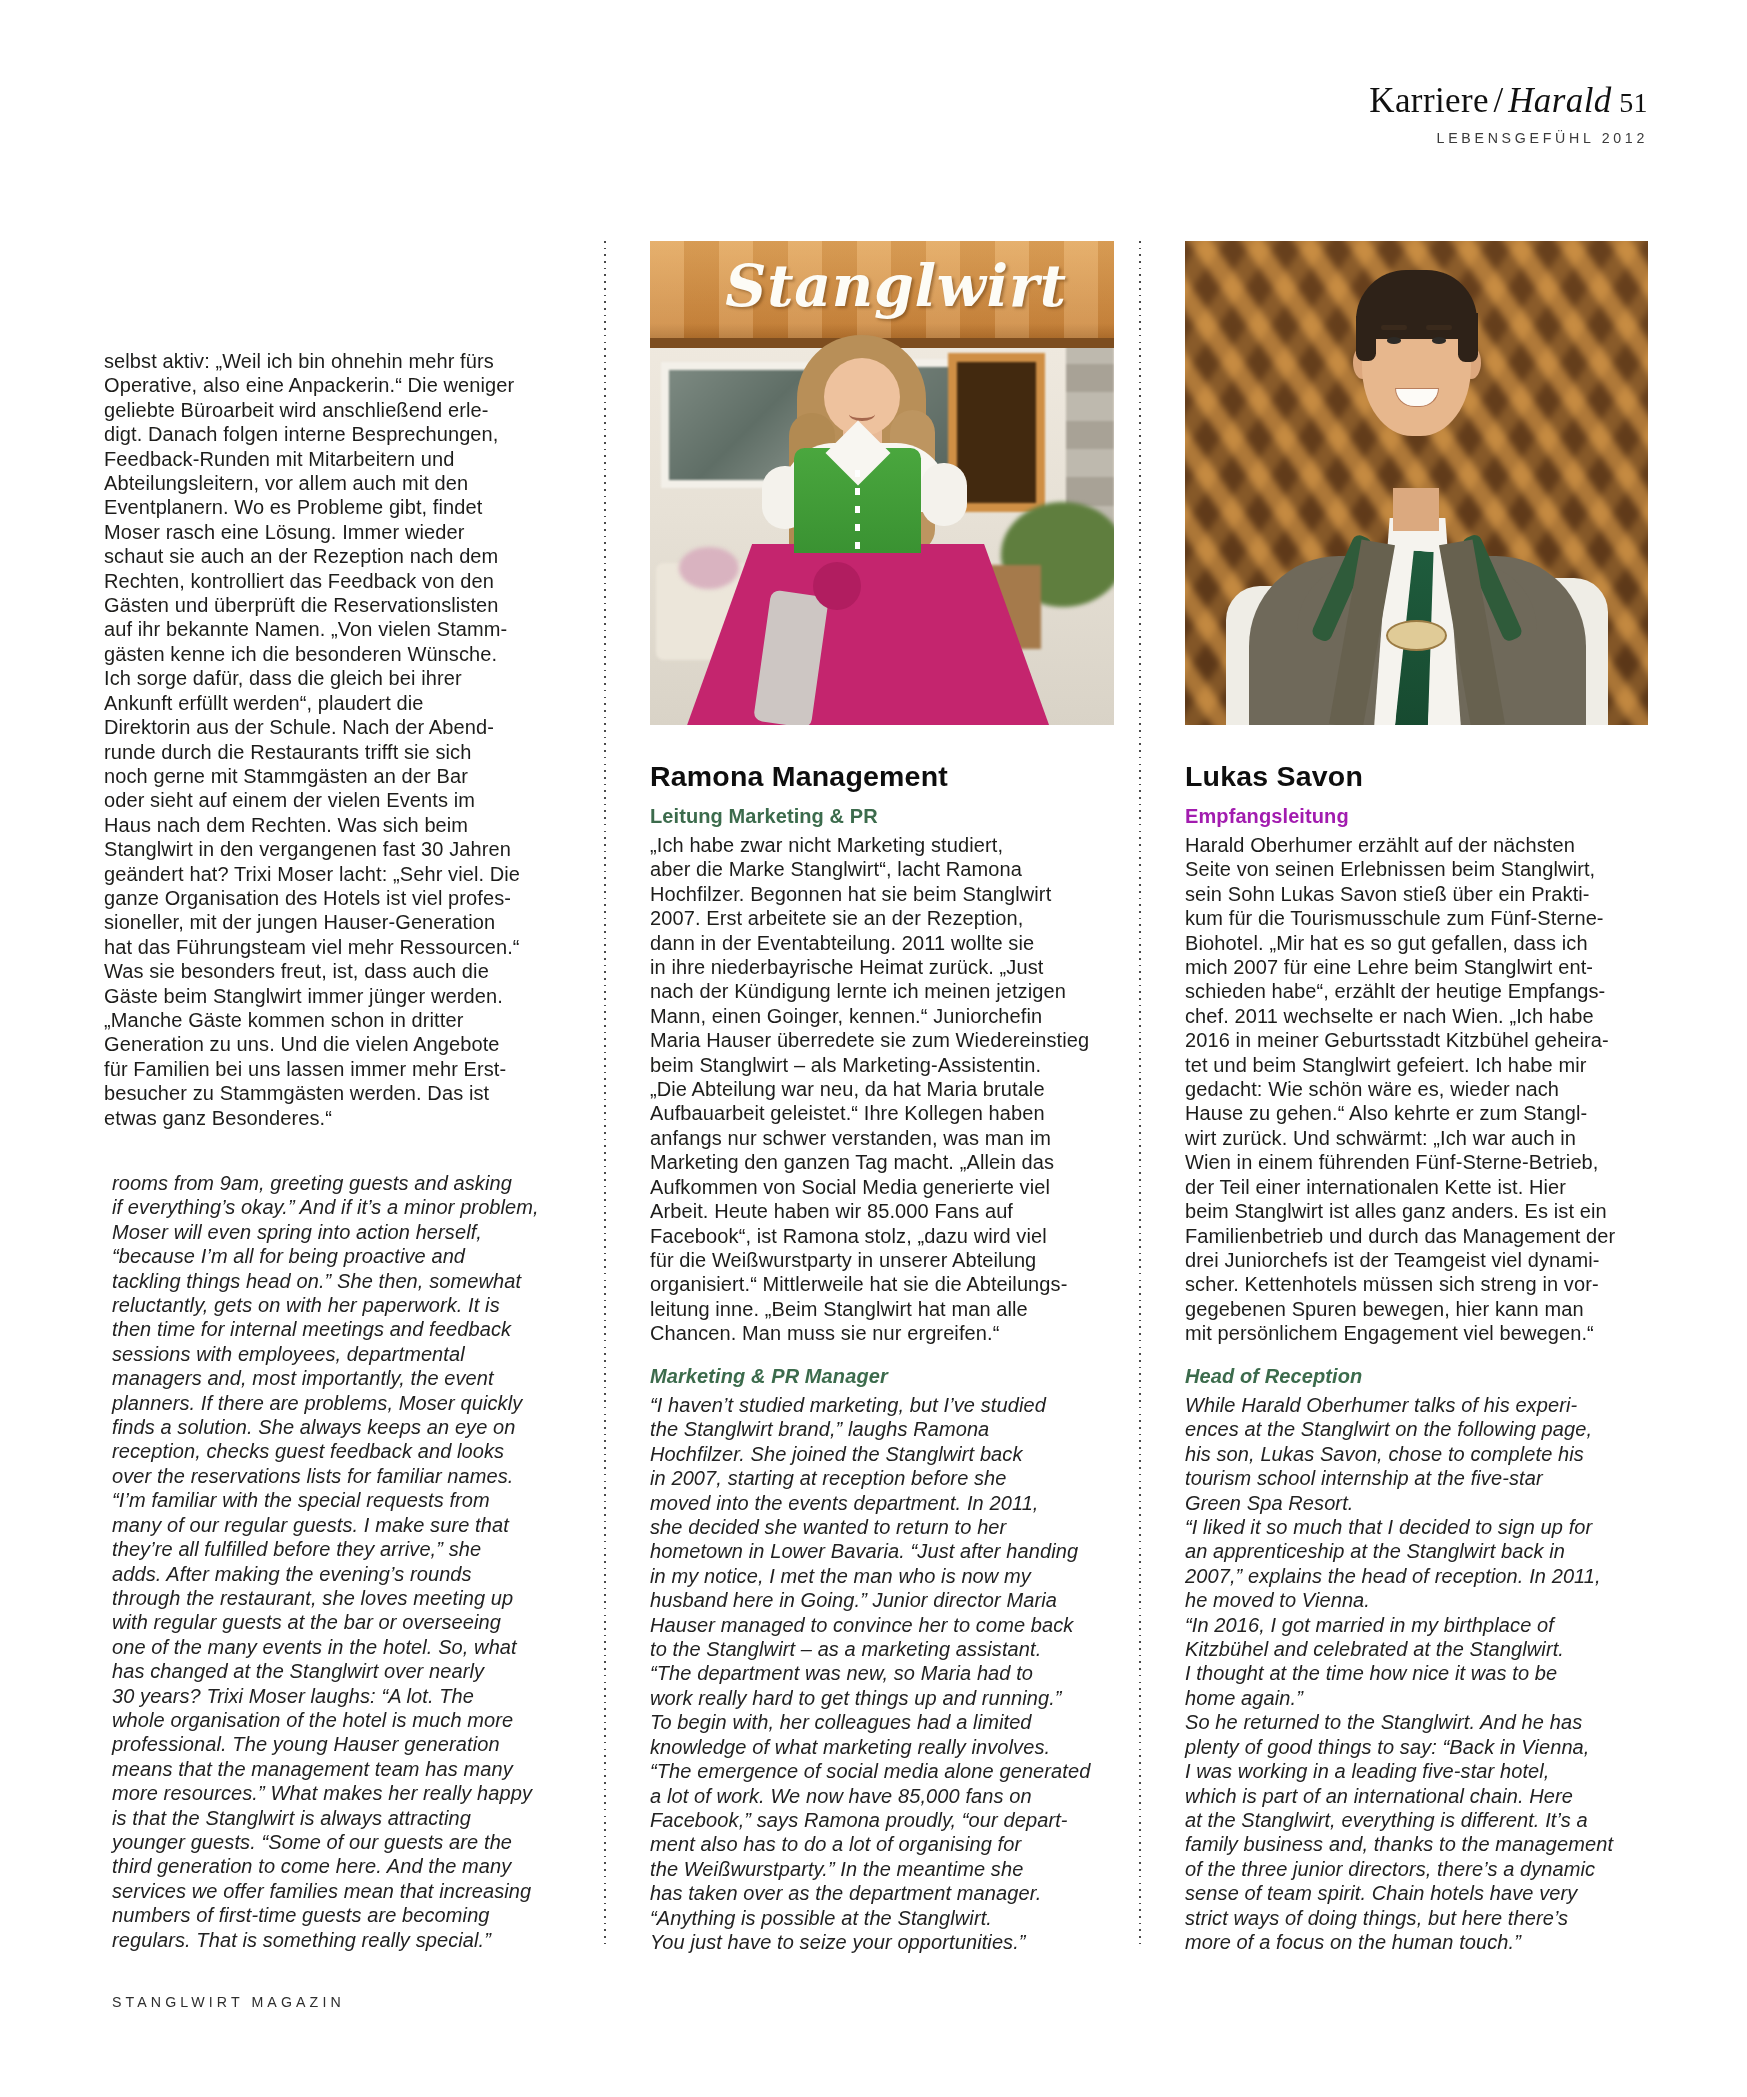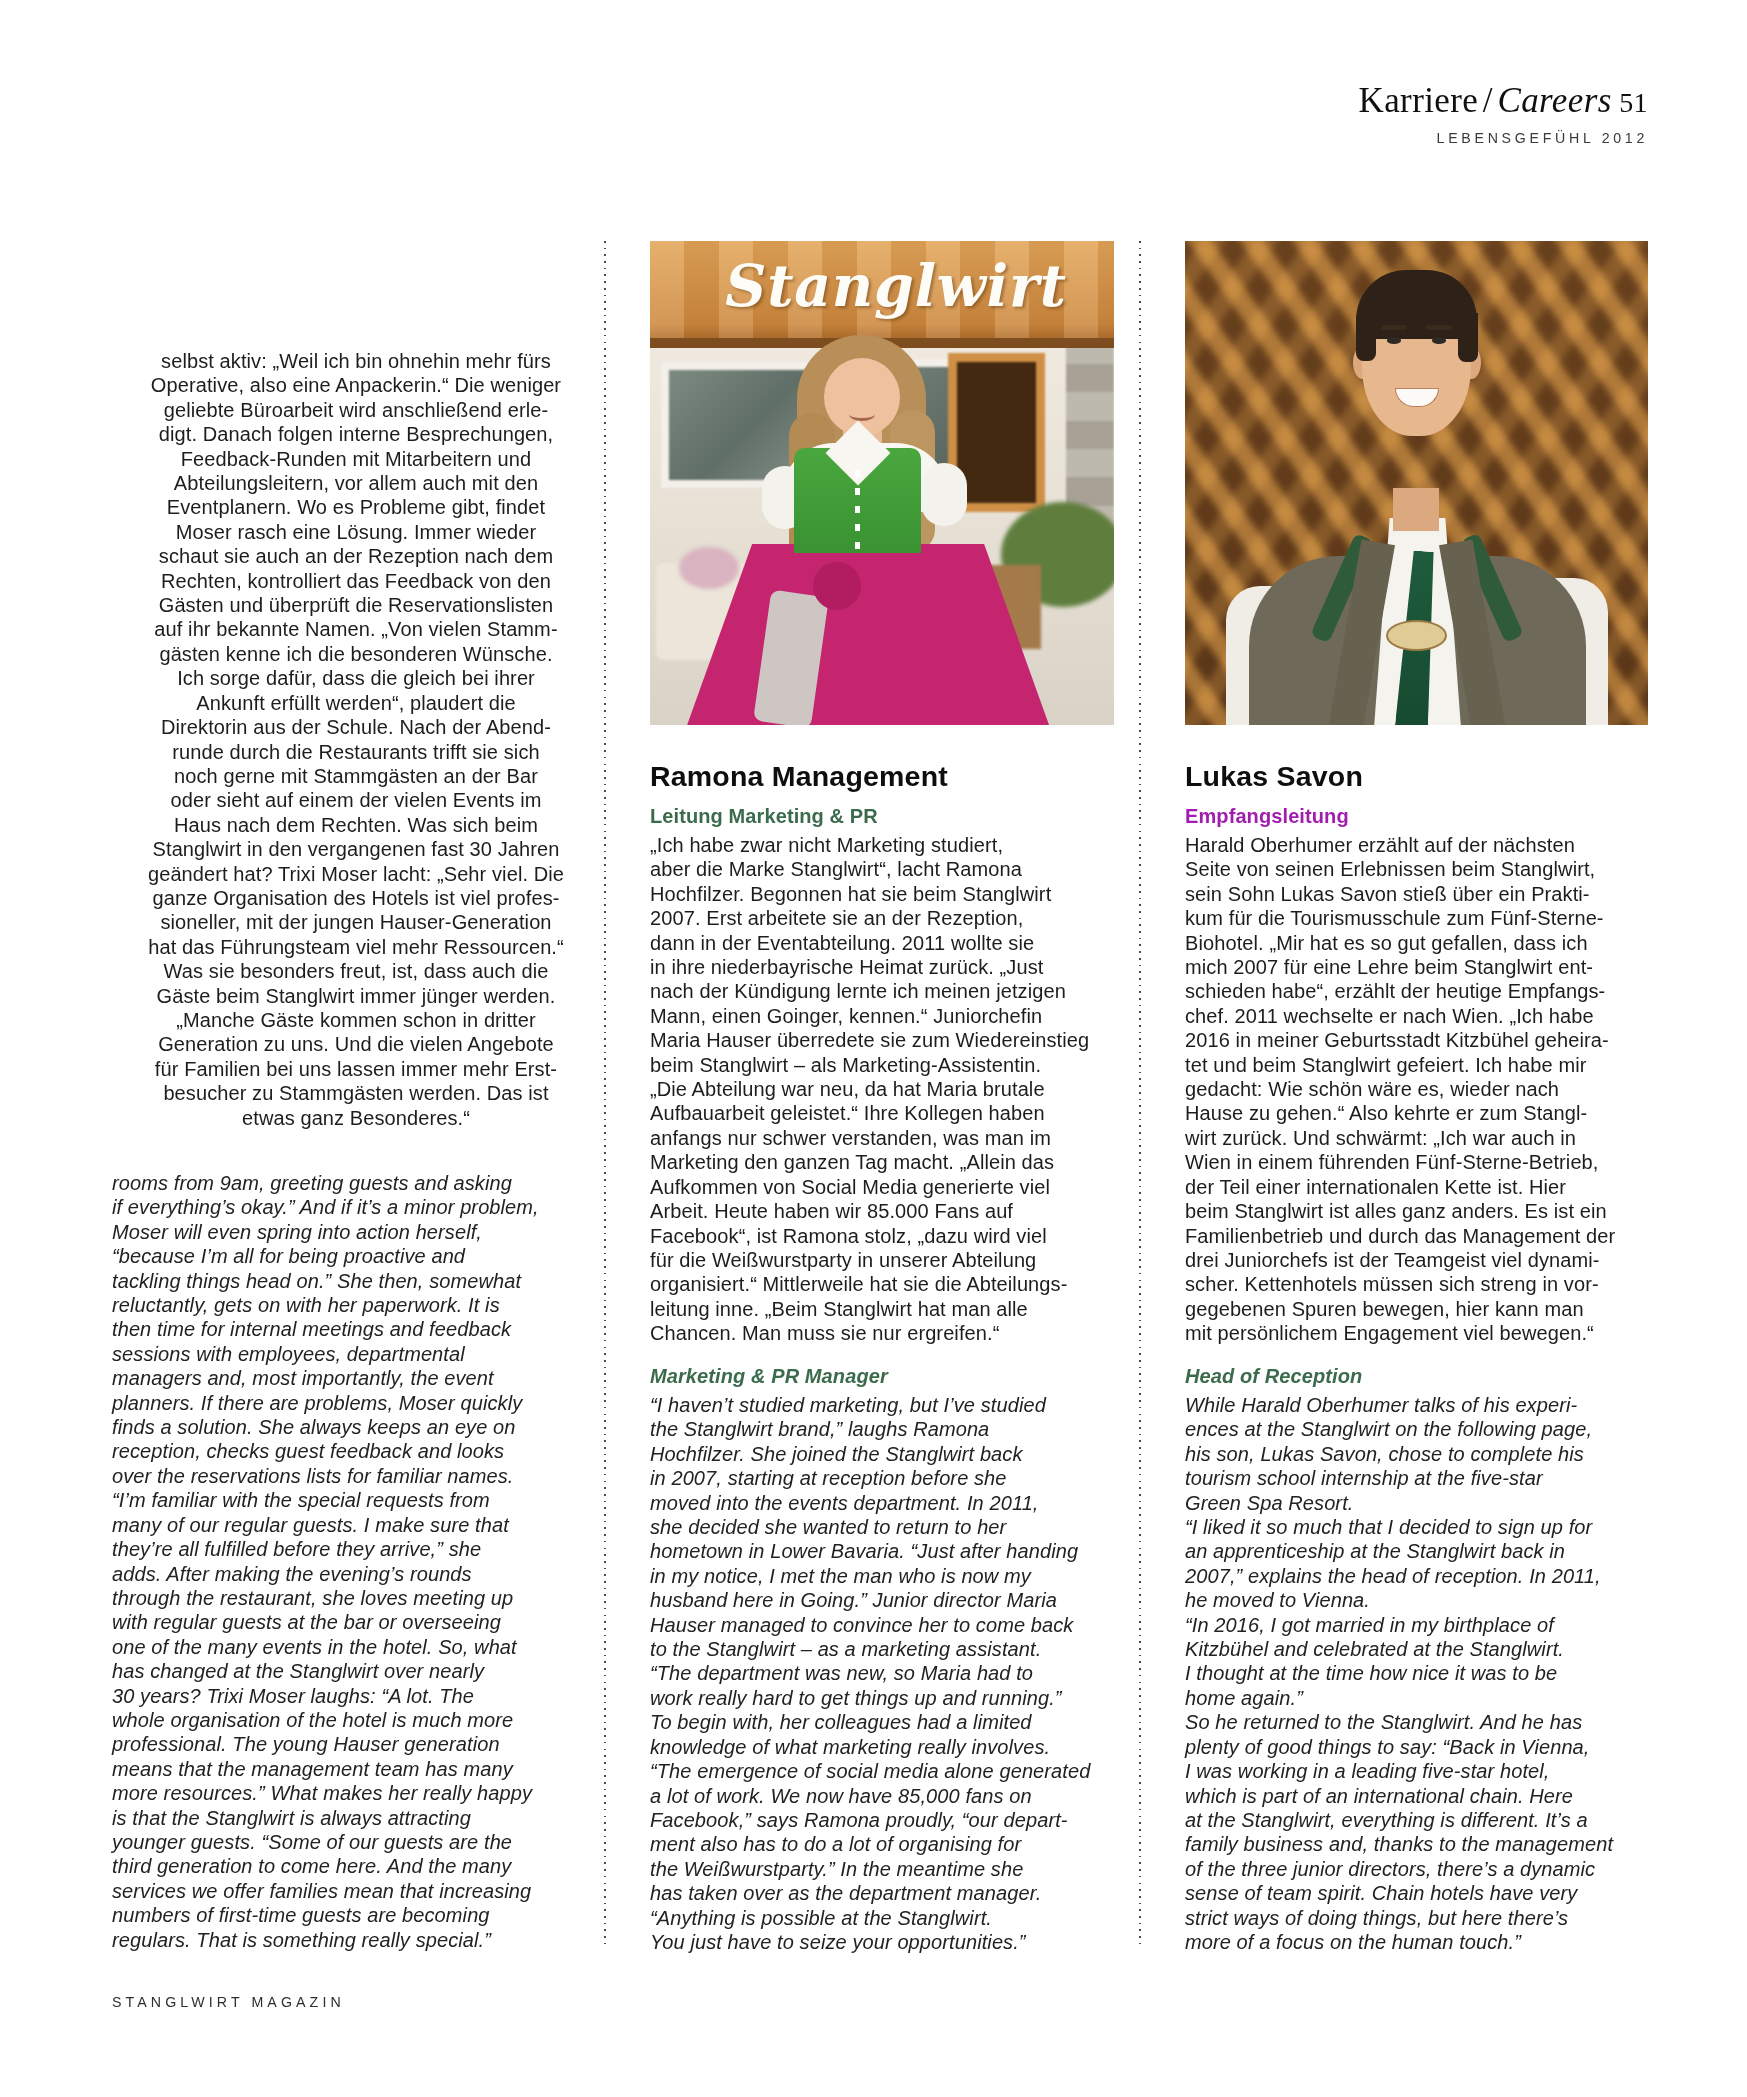--- a/index.html
+++ b/index.html
@@ -99,28 +99,28 @@
   .p2-smile{left:210px;top:147px;width:42px;height:16.5px;background:#fdfbf7;border-radius:0 0 21px 21px;border:1.5px solid #b97f5e;}
   .p2-brow-l{left:196px;top:84px;width:25.5px;height:4.5px;background:#3a2a1c;border-radius:2.2px;}
   .p2-brow-r{left:241px;top:84px;width:25.5px;height:4.5px;background:#3a2a1c;border-radius:2.2px;}
   .p2-eye-l{left:202px;top:96px;width:13.5px;height:6.7px;background:#2d2a26;border-radius:50%;}
   .p2-eye-r{left:247px;top:96px;width:13.5px;height:6.7px;background:#2d2a26;border-radius:50%;}
 </style>
 </head>
 <body>
 
 <div class="page-header">
-  <span class="header-title"><span>Karriere</span><span class="slash">/</span><span class="it">Careers</span><span class="pagenum">51</span></span>
+  <span class="header-title"><span>Karriere</span><span class="slash">/</span><span class="it">Harald</span><span class="pagenum">51</span></span>
 </div>
 <div class="magazine-line">LEBENSGEFÜHL 2012</div>
 
 <div class="divider" style="left:604px;"></div>
 <div class="divider" style="left:1139px;"></div>
 
-<div class="abs body-text" style="left:112px;top:349px;text-align:center;">selbst aktiv: „Weil ich bin ohnehin mehr fürs
+<div class="abs body-text" style="left:104px;top:349px;">selbst aktiv: „Weil ich bin ohnehin mehr fürs
 Operative, also eine Anpackerin.“ Die weniger
 geliebte Büroarbeit wird anschließend erle-
 digt. Danach folgen interne Besprechungen,
 Feedback-Runden mit Mitarbeitern und
 Abteilungsleitern, vor allem auch mit den
 Eventplanern. Wo es Probleme gibt, findet
 Moser rasch eine Lösung. Immer wieder
 schaut sie auch an der Rezeption nach dem
 Rechten, kontrolliert das Feedback von den
 Gästen und überprüft die Reservationslisten

